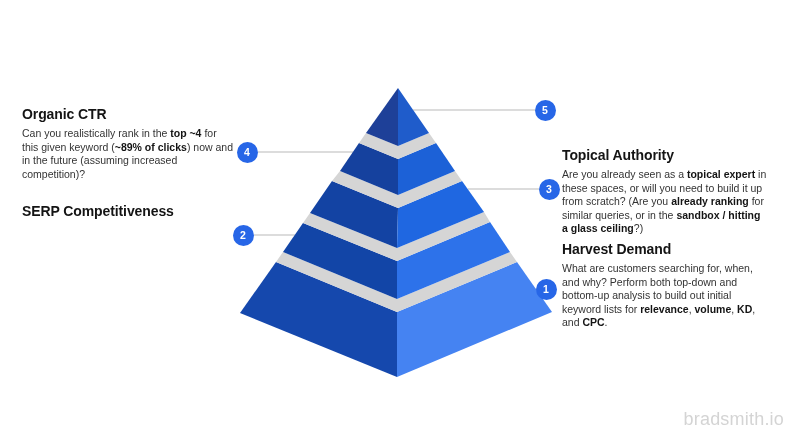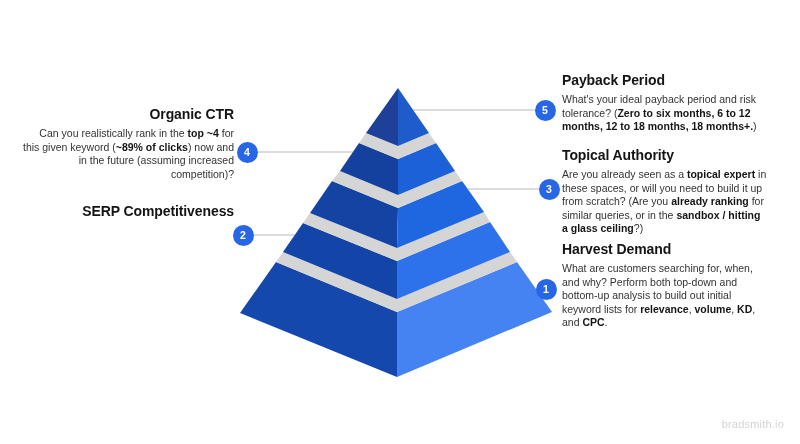--- a/index.html
+++ b/index.html
@@ -12,23 +12,23 @@
   .badge{
     position:absolute;width:21px;height:21px;border-radius:50%;
     background:var(--badge,#2766e7);color:var(--badge_text,#fff);
     font-size:10.5px;font-weight:bold;display:flex;align-items:center;justify-content:center;
     z-index:3;
   }
   .ann{position:absolute;z-index:2;}
   .ann h3{margin:0 0 4px 0;font-size:14px;line-height:17px;font-weight:bold;color:var(--title_color,#141414);letter-spacing:-0.1px;}
   .ann p{margin:0;font-size:10.5px;line-height:13.6px;color:var(--body_color,#333333);}
   .ann p b{color:var(--title_color,#141414);}
-  .ann.left{text-align:right;right:566px;width:212px;}
+  .ann.left{right:566px;width:212px;}
   .ann.right{text-align:left;left:562px;width:206px;}
-  .watermark{position:absolute;right:16px;bottom:14px;font-size:11px;color:var(--watermark,#d4d4d4);letter-spacing:0.2px;}
+  .watermark{position:absolute;right:16px;bottom:14px;font-size:18px;color:var(--watermark,#d4d4d4);letter-spacing:0.2px;}
 </style>
 </head>
 <body>
 
 <div class="canvas">
 
   <svg class="pyr" width="800" height="444" viewBox="0 0 800 444">
 
     <line class="connector" x1="413" y1="110" x2="535" y2="110"></line>
     <line class="connector" x1="258" y1="152" x2="353" y2="152"></line>
@@ -77,24 +77,20 @@
     </div>
 
   <div class="ann left" style="top:106px">
     <h3>Organic CTR</h3>
     <p><span>Can you realistically rank in the </span><b>top ~4</b><span> for this given keyword (</span><b>~89% of clicks</b><span>) now and in the future (assuming increased competition)?</span></p>
   </div>
   <div class="ann left" style="top:203px">
     <h3>SERP Competitiveness</h3>
   </div>
 
-  <div class="ann right" style="top:72px">
-    <h3>Payback Period</h3>
-    <p><span>What's your ideal payback period and risk tolerance? (</span><b>Zero to six months, 6 to 12 months, 12 to 18 months, 18 months+.</b><span>)</span></p>
-  </div>
   <div class="ann right" style="top:241px">
     <h3>Harvest Demand</h3>
     <p><span>What are customers searching for, when, and why? Perform both top-down and bottom-up analysis to build out initial keyword lists for </span><b>relevance</b><span>, </span><b>volume</b><span>, </span><b>KD</b><span>, and </span><b>CPC</b><span>.</span></p>
   </div>
   <div class="ann right" style="top:147px">
     <h3>Topical Authority</h3>
     <p><span>Are you already seen as a </span><b>topical expert</b><span> in these spaces, or will you need to build it up from scratch? (Are you </span><b>already ranking</b><span> for similar queries, or in the </span><b>sandbox / hitting a glass ceiling</b><span>?)</span></p>
   </div>
 
   <div class="watermark">bradsmith.io</div>

